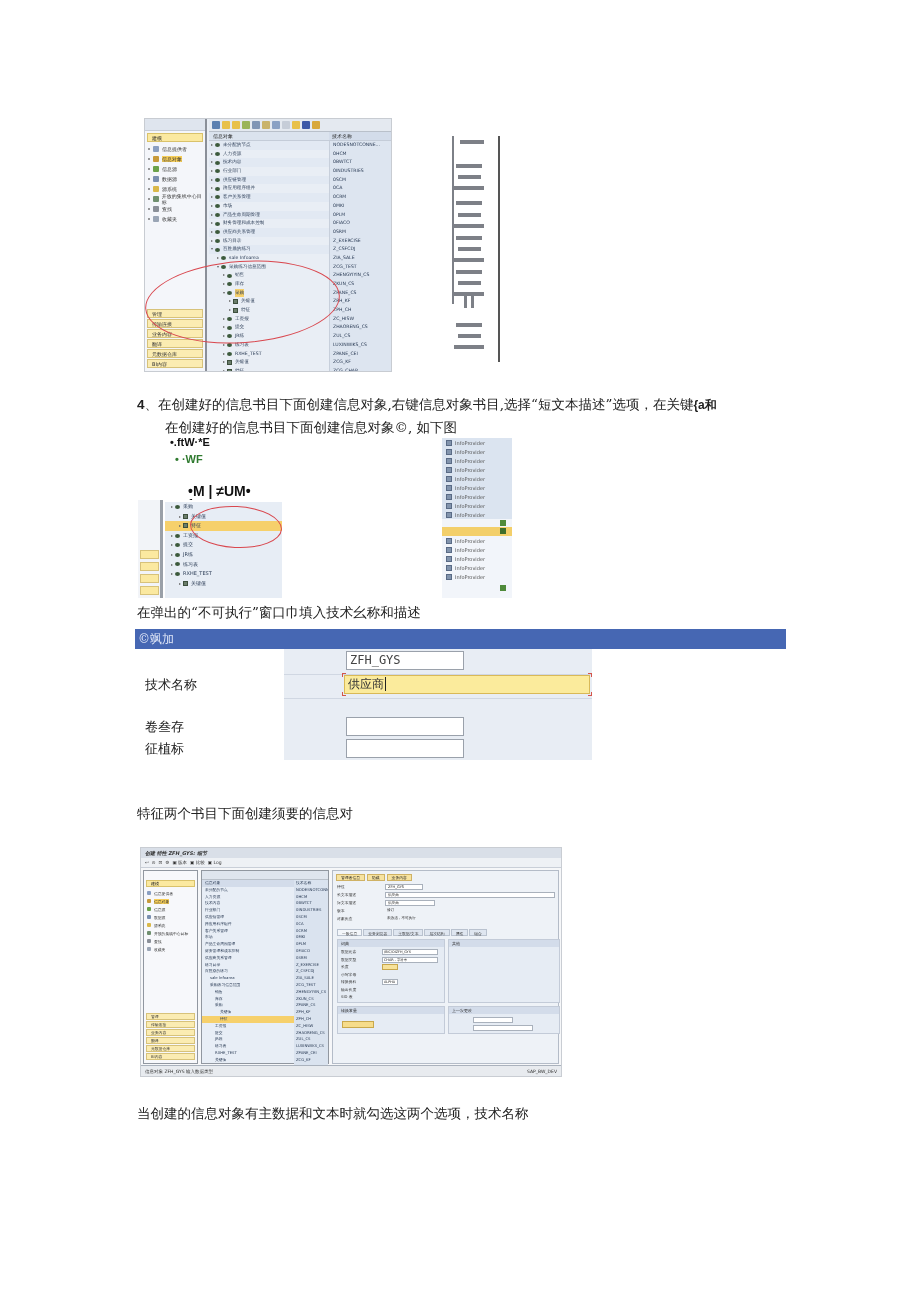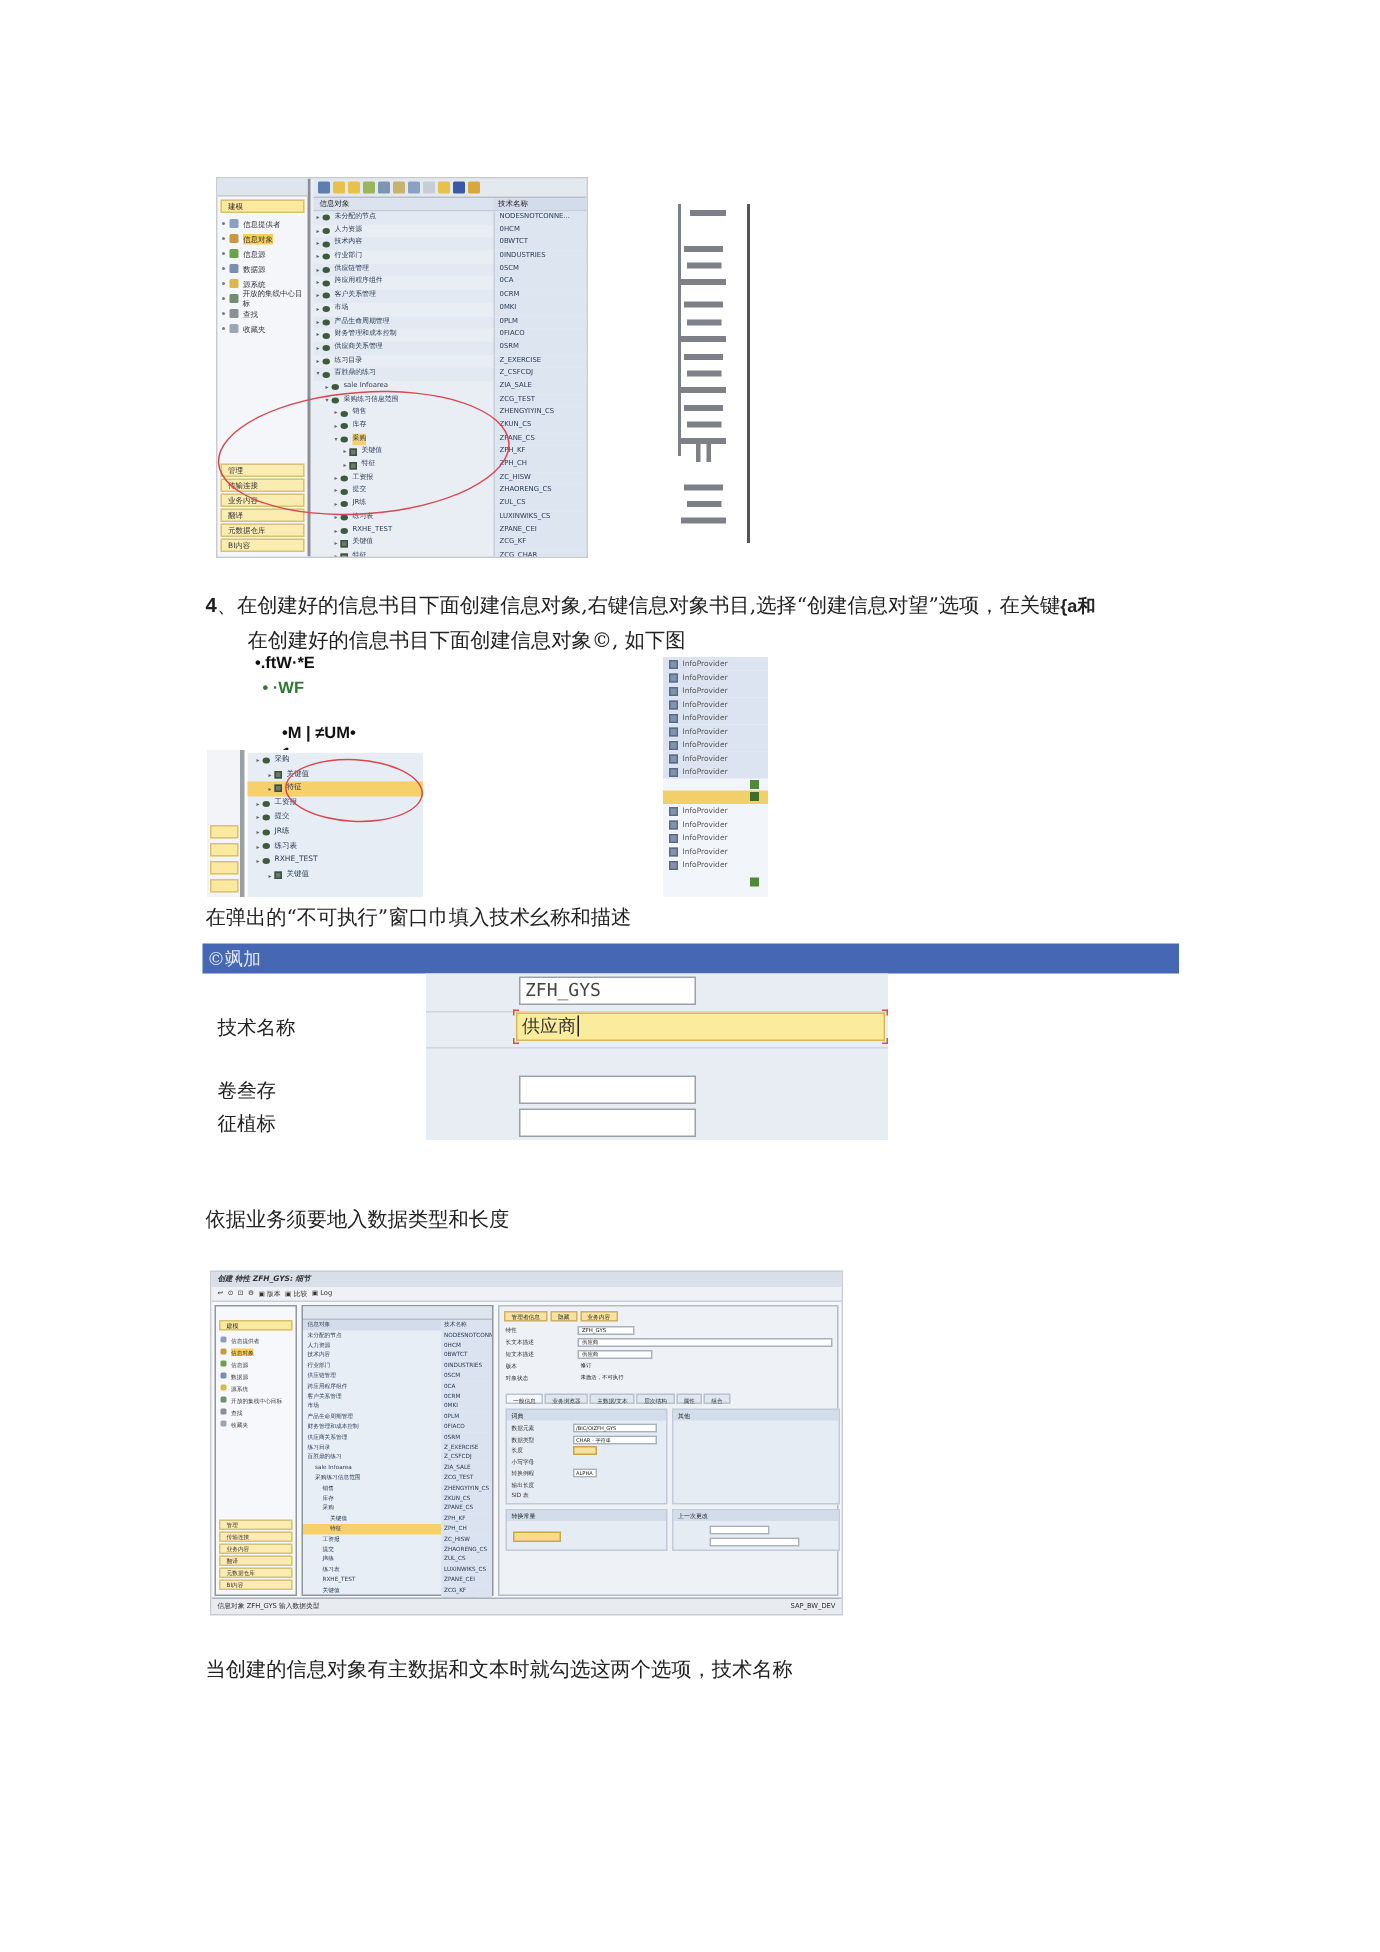--- a/index.html
+++ b/index.html
@@ -407,26 +407,26 @@
   <div class="bar" style="left:4px;top:134px;width:26px"></div>
   <div class="bar" style="left:6px;top:145px;width:23px"></div>
   <div class="bar" style="left:2px;top:156px;width:30px"></div>
   <div class="bar" style="left:12px;top:156px;width:3px;height:16px"></div>
   <div class="bar" style="left:19px;top:156px;width:3px;height:16px"></div>
   <div class="bar" style="left:4px;top:187px;width:26px"></div>
   <div class="bar" style="left:6px;top:198px;width:23px"></div>
   <div class="bar" style="left:2px;top:209px;width:30px"></div>
 </div>
 
-<div class="p" style="left:137px;top:395px"><b>4</b><span>、在创建好的信息书目下面创建信息对象,右键信息对象书目,选择“创建信息对望”选项，在关键</span><b style="font-size:12px">{a和</b></div>
+<div class="p" style="left:137px;top:395px"><b>4</b><span>、在创建好的信息书目下面创建信息对象,右键信息对象书目,选择“短文本描述”选项，在关键</span><b style="font-size:12px">{a和</b></div>
 <div class="p" style="left:165px;top:418px">在创建好的信息书目下面创建信息对象©, 如下图</div>
 
 <div class="abs ocr1" style="left:170px;top:436px">•.ftW·*E</div>
 <div class="abs ocr2" style="left:175px;top:453px">• ·WF</div>
-<div class="abs ocr1" style="left:188px;top:483px;font-size:11px">•M | ≠UM•</div>
+<div class="abs ocr1" style="left:188px;top:483px;font-size:14px">•M | ≠UM•</div>
 <div class="abs ocr1" style="left:182px;top:497px;font-size:11px">..1.:</div>
 
 <div class="abs shot2">
   <div class="leftstrip"></div>
   <div class="ybtn" style="top:50px"></div>
   <div class="ybtn" style="top:62px"></div>
   <div class="ybtn" style="top:74px"></div>
   <div class="ybtn" style="top:86px"></div>
   <div class="vsep"></div>
   <div class="tree" id="s2-tree">
@@ -578,21 +578,21 @@
   <span class="corner" style="left:304px;top:24px;border-width:1.5px 1.5px 0 0"></span>
   <span class="corner" style="left:58px;top:43px;border-width:0 0 1.5px 1.5px"></span>
   <span class="corner" style="left:304px;top:43px;border-width:0 1.5px 1.5px 0"></span>
   <div class="field" style="left:62px;top:68px;width:118px;height:19px"></div>
   <div class="field" style="left:62px;top:90px;width:118px;height:19px"></div>
 </div>
 <div class="lbl-cn" style="left:145px;top:676px">技术名称</div>
 <div class="lbl-cn" style="left:145px;top:718px">卷叁存</div>
 <div class="lbl-cn" style="left:145px;top:740px">征植标</div>
 
-<div class="p" style="left:137px;top:804px">依据业务须要地入数据类型和长度</div>
+<div class="p" style="left:137px;top:804px">特征两个书目下面创建须要的信息对</div>
 
 <div class="abs shot4">
   <div class="titlebar">创建 特性 ZFH_GYS: 细节</div>
   <div class="menubar" id="s4-menu">
       <span>↩</span>
       <span>⊙</span>
       <span>⊡</span>
       <span>⚙</span>
       <span>▣ 版本</span>
       <span>▣ 比较</span>

